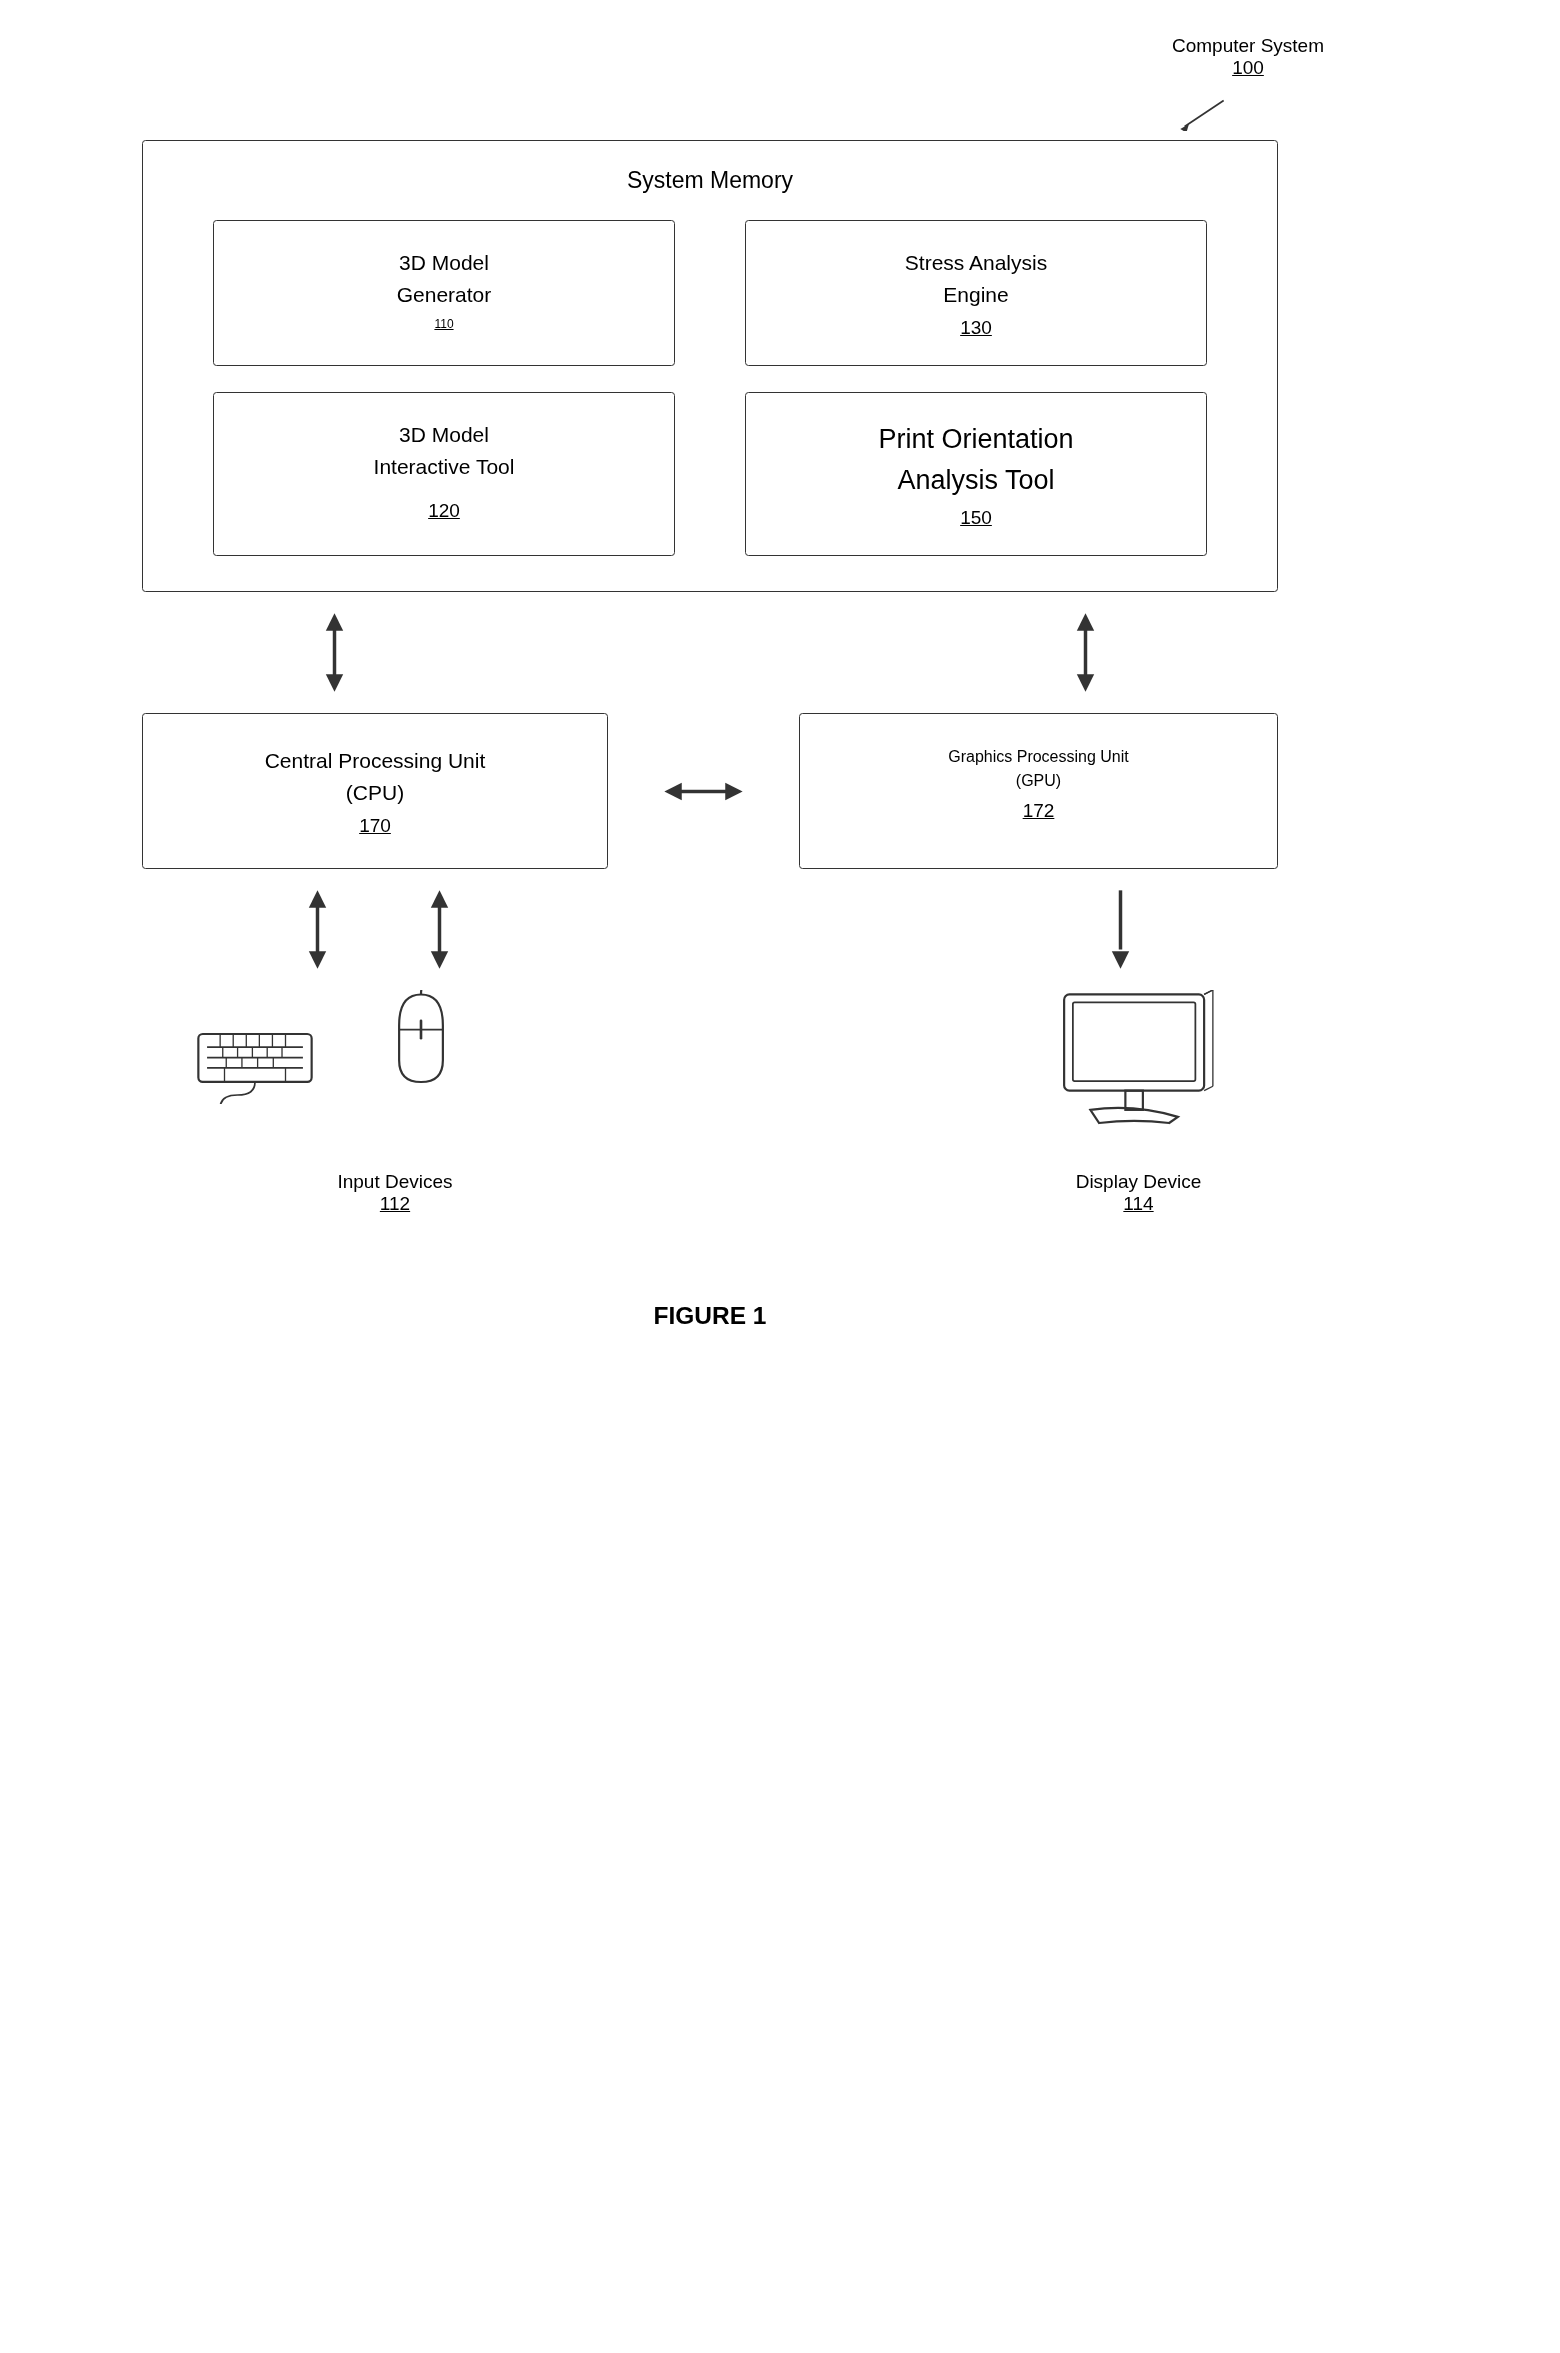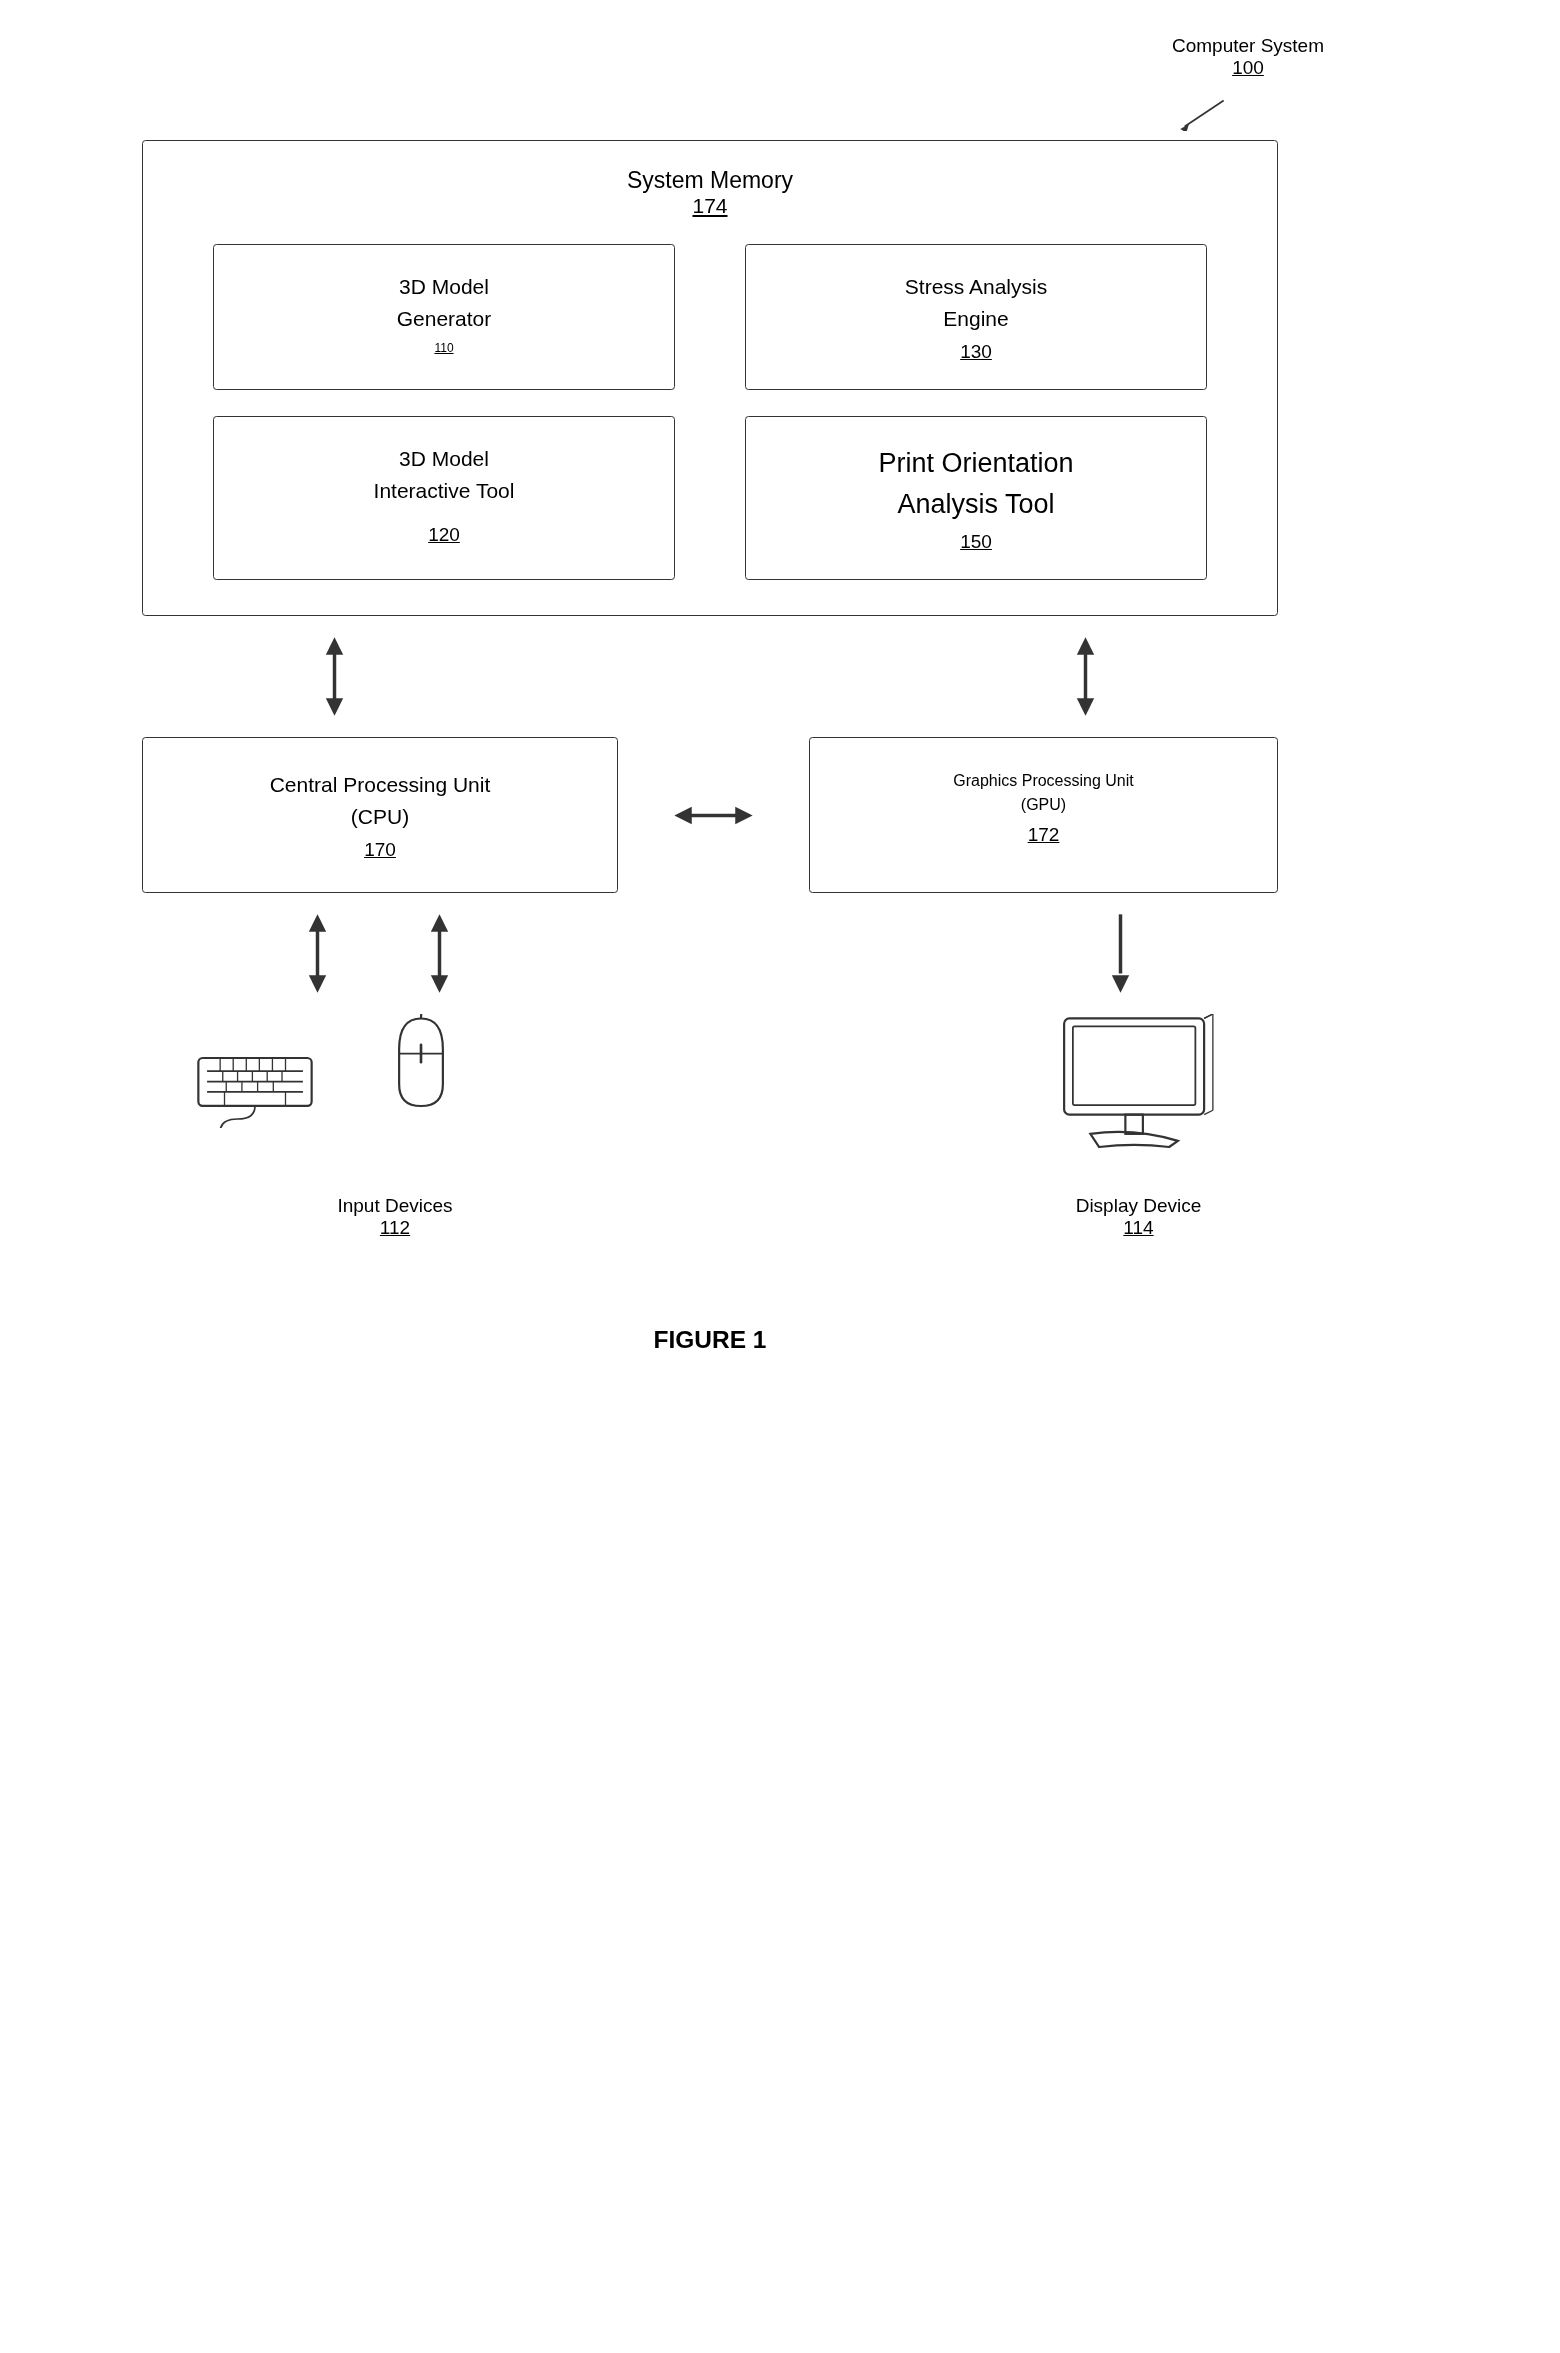--- a/index.html
+++ b/index.html
@@ -34,21 +34,20 @@
       <line x1="55" y1="5" x2="10" y2="35" stroke="#333" stroke-width="2"></line>
       <polygon points="5,38 15,32 12,42" fill="#333"></polygon>
     </svg>
   </div>
 
   <div style="position:absolute; top:140px; left:0; right:0; display:flex; flex-direction:column; align-items:center; gap:17px;">
 
     <div style="border:1.7px solid #333; border-radius:3.5px; padding:26px 35px 35px 35px; width:1136px; position:relative;">
       <div style="text-align:center; margin-bottom:26px;">
         <div style="font-size:23px;">System Memory</div>
-        <div style="font-size:21px; text-decoration:underline;">174</div>
       </div>
       <div style="display:grid; grid-template-columns:1fr 1fr; gap:26px 70px; padding:0 35px;">
 
         <div style="border:1.7px solid #333; border-radius:3.5px; padding:26px 17.5px; text-align:center;">
           <div style="font-size:21px; line-height:1.5;">3D Model<br>Generator</div>
           <div style="font-size:12px; text-decoration:underline; margin-top:7px;">110</div>
         </div>
 
         <div style="border:1.7px solid #333; border-radius:3.5px; padding:26px 17.5px; text-align:center;">
           <div style="font-size:21px; line-height:1.5;">Stress Analysis<br>Engine</div>
@@ -87,21 +86,21 @@
 
           <rect x="18" y="22" width="4" height="56" fill="#333"></rect>
 
           <polygon points="20,95 10,75 30,75" fill="#333"></polygon>
         </svg>
       </div>
     </div>
 
     <div style="width:1136px; display:flex; gap:52px;">
 
-      <div style="border:1.7px solid #333; border-radius:3.5px; padding:31px 21px; text-align:center; flex:1;">
+      <div style="border:1.7px solid #333; border-radius:3.5px; padding:31px 11px; text-align:center; flex:1;">
         <div style="font-size:21px; line-height:1.5;">Central Processing Unit<br>(CPU)</div>
         <div style="font-size:19px; text-decoration:underline; margin-top:7px;">170</div>
       </div>
 
       <div style="display:flex; align-items:center; flex-shrink:0;">
         <svg width="87" height="35" viewBox="0 0 100 40">
 
           <polygon points="5,20 25,10 25,30" fill="#333"></polygon>
 
           <rect x="22" y="18" width="56" height="4" fill="#333"></rect>

